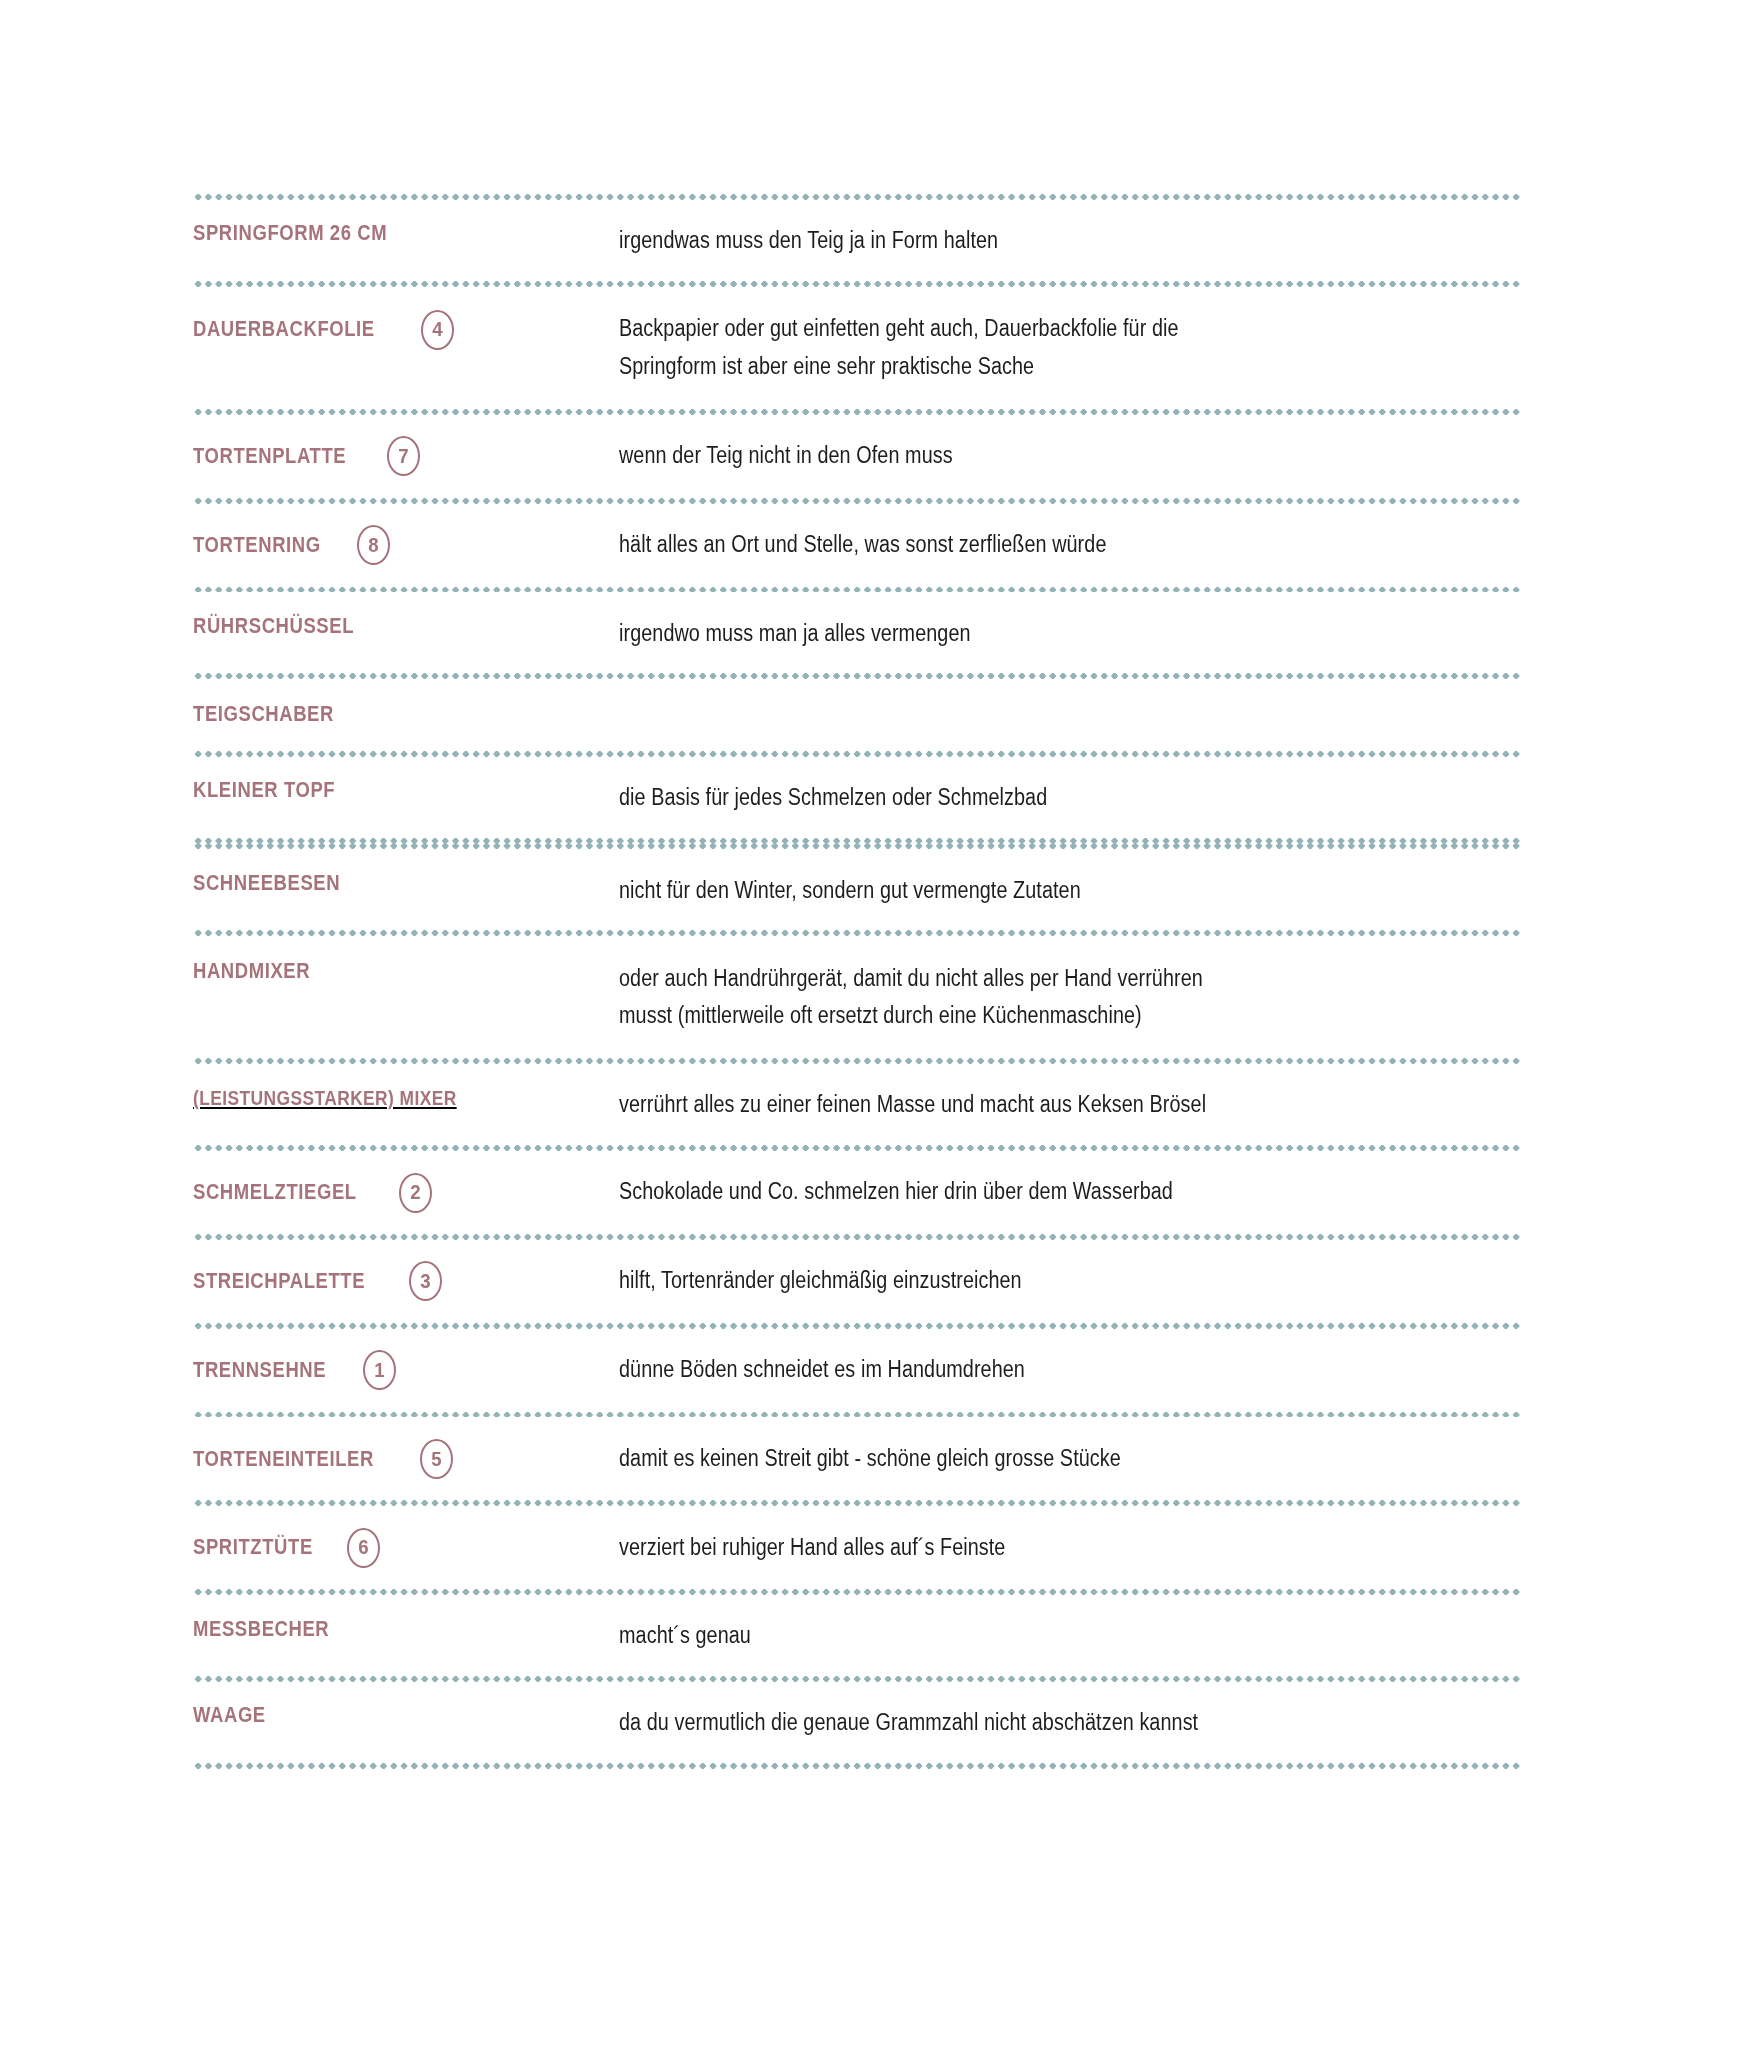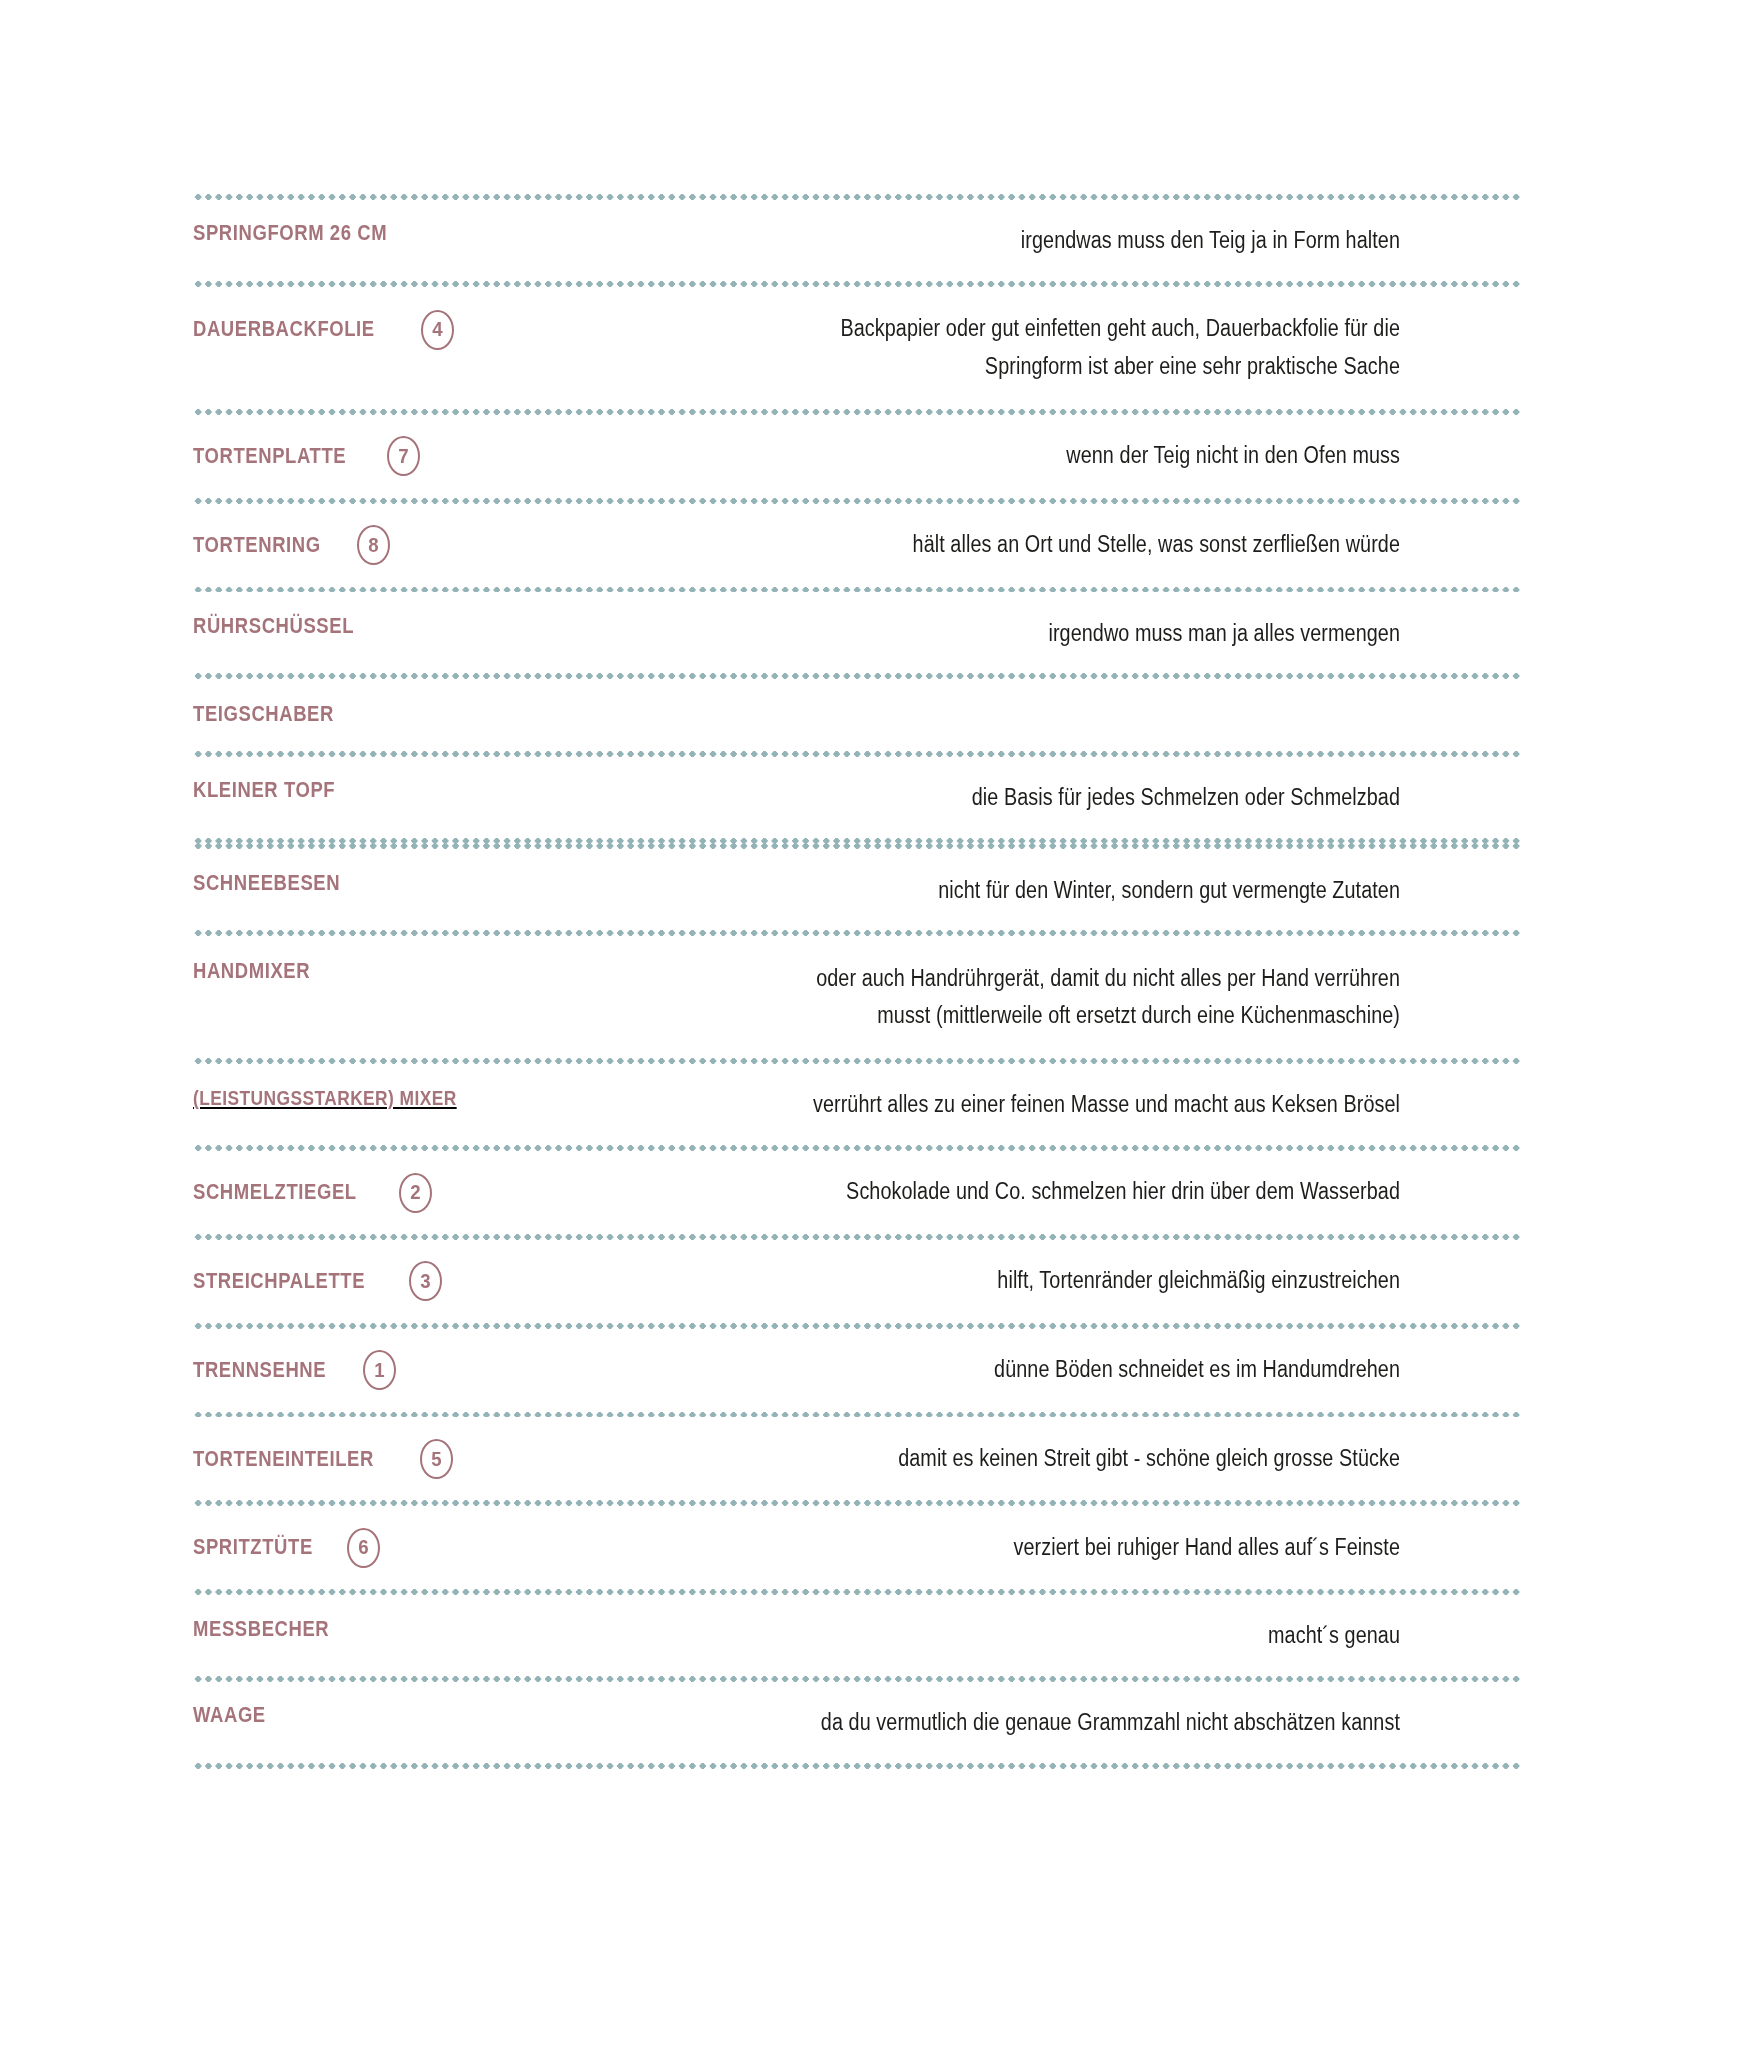--- a/index.html
+++ b/index.html
@@ -40,21 +40,20 @@
     background-position: left center;
     background-repeat: repeat-x;
   }
 
   
   .row {
     display: flex;
     align-items: flex-start;
     width: 100%;
     box-sizing: border-box;
-    text-align: right;
   }
 
   .row-inner {
     display: flex;
     align-items: flex-start;
     width: 100%;
     padding-top: 23px;
     padding-bottom: 23px;
     box-sizing: border-box;
   }
@@ -109,21 +108,20 @@
     font-size: 20.7px;
     line-height: 1;
     transform: scaleX(0.9);
   }
 
   
   .desc-cell {
     flex: 1 1 auto;
     min-width: 0;
     padding-top: 0.8px;
-    margin-left: 44px;
   }
   .desc {
     color: #1d1d1b;
     font-family: "Liberation Sans Narrow", "Liberation Sans", "DejaVu Sans Condensed", sans-serif;
     font-weight: 400;
     font-size: 23px;
     line-height: 1.62;
     letter-spacing: 0.1px;
     transform: scaleX(0.86);
     transform-origin: left top;

